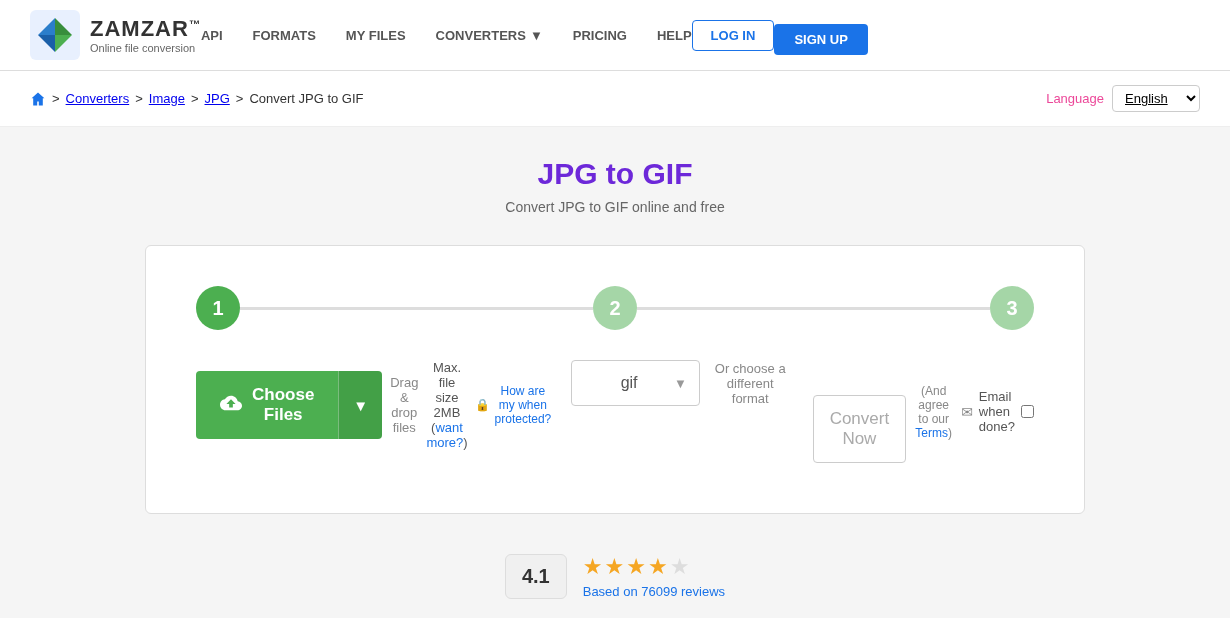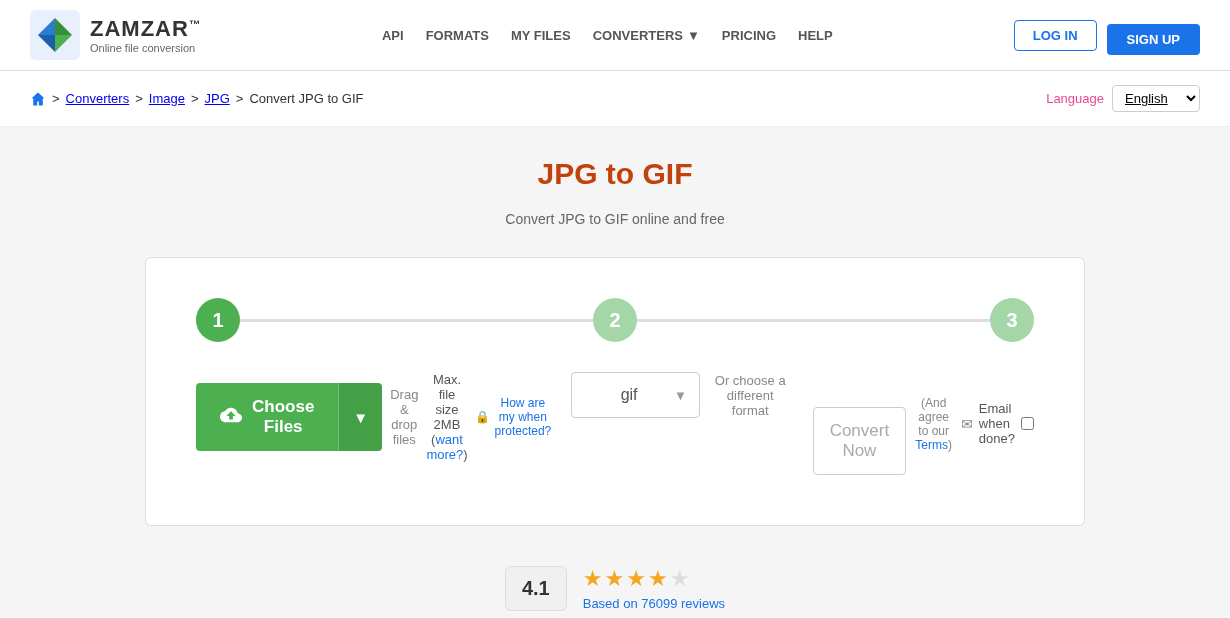--- a/index.html
+++ b/index.html
@@ -2,21 +2,21 @@
 <html><head>
   <meta charset="utf-8">
   <style>
     * { box-sizing: border-box; margin: 0; padding: 0; }
     body { font-family: Arial, sans-serif; background: #fff; color: #333; font-size: 14px; }
 
     
     .header {
       display: flex;
       align-items: center;
-      justify-content: space-between;
+      justify-content: flex-start;
       padding: 10px 30px;
       border-bottom: 1px solid #ddd;
       background: #fff;
     }
     .logo-area {
       display: flex;
       align-items: center;
       gap: 10px;
     }
     .logo-icon {
@@ -33,38 +33,37 @@
       color: #333;
       letter-spacing: 1px;
     }
     .logo-tagline {
       font-size: 11px;
       color: #666;
     }
     .nav {
       display: flex;
       align-items: center;
-      gap: 22px;
+      gap: 30px;
     }
     .nav-item {
       color: #555;
       text-decoration: none;
       font-size: 13px;
       font-weight: 600;
       cursor: pointer;
     }
     .nav-dropdown {
       display: flex;
       align-items: center;
       gap: 4px;
     }
     .nav-buttons {
       display: flex;
       align-items: center;
-      gap: 10px;
     }
     .btn-login {
       border: 1.5px solid #1a73e8;
       color: #1a73e8;
       background: transparent;
       padding: 7px 18px;
       border-radius: 4px;
       font-size: 13px;
       font-weight: 700;
       cursor: pointer;
@@ -119,23 +118,23 @@
       background: #f5f5f5;
       min-height: 450px;
       padding: 30px 20px 40px;
       display: flex;
       flex-direction: column;
       align-items: center;
     }
     .page-title {
       font-size: 30px;
       font-weight: bold;
-      color: #c2410c;
-      text-align: center;
-      margin-bottom: 20px;
+      color: #6d28d9;
+      text-align: center;
+      margin-bottom: 8px;
     }
     .page-subtitle {
       font-size: 14px;
       color: #666;
       text-align: center;
       margin-bottom: 30px;
     }
 
     
     .conversion-box {

